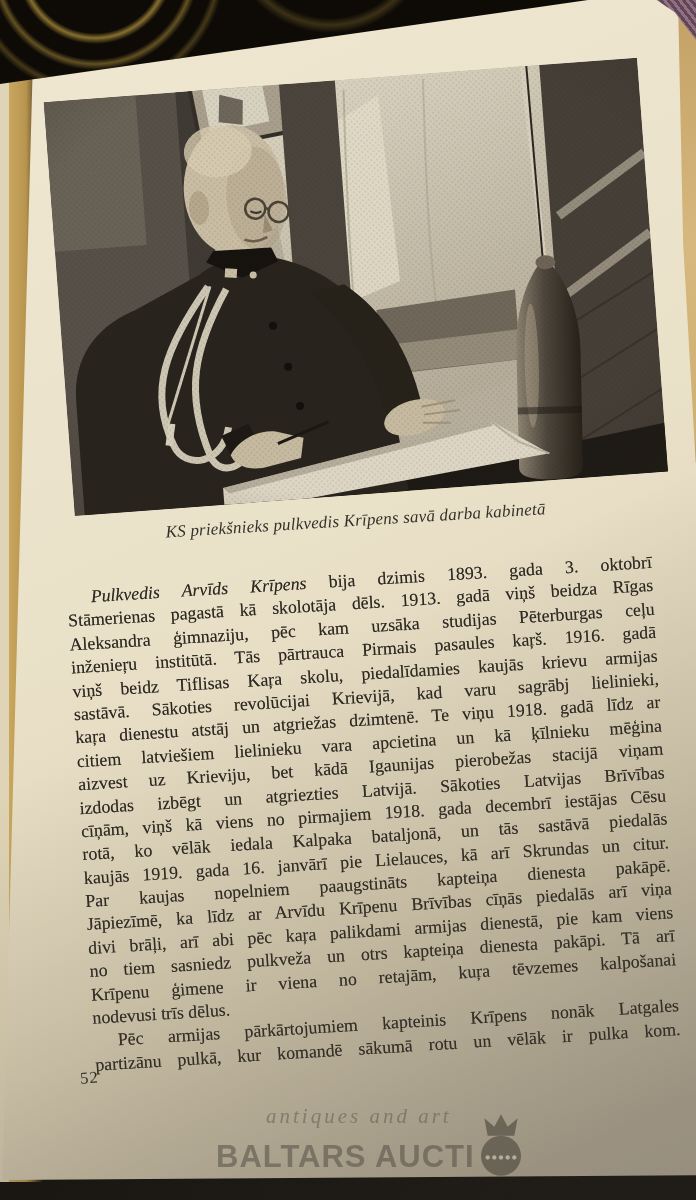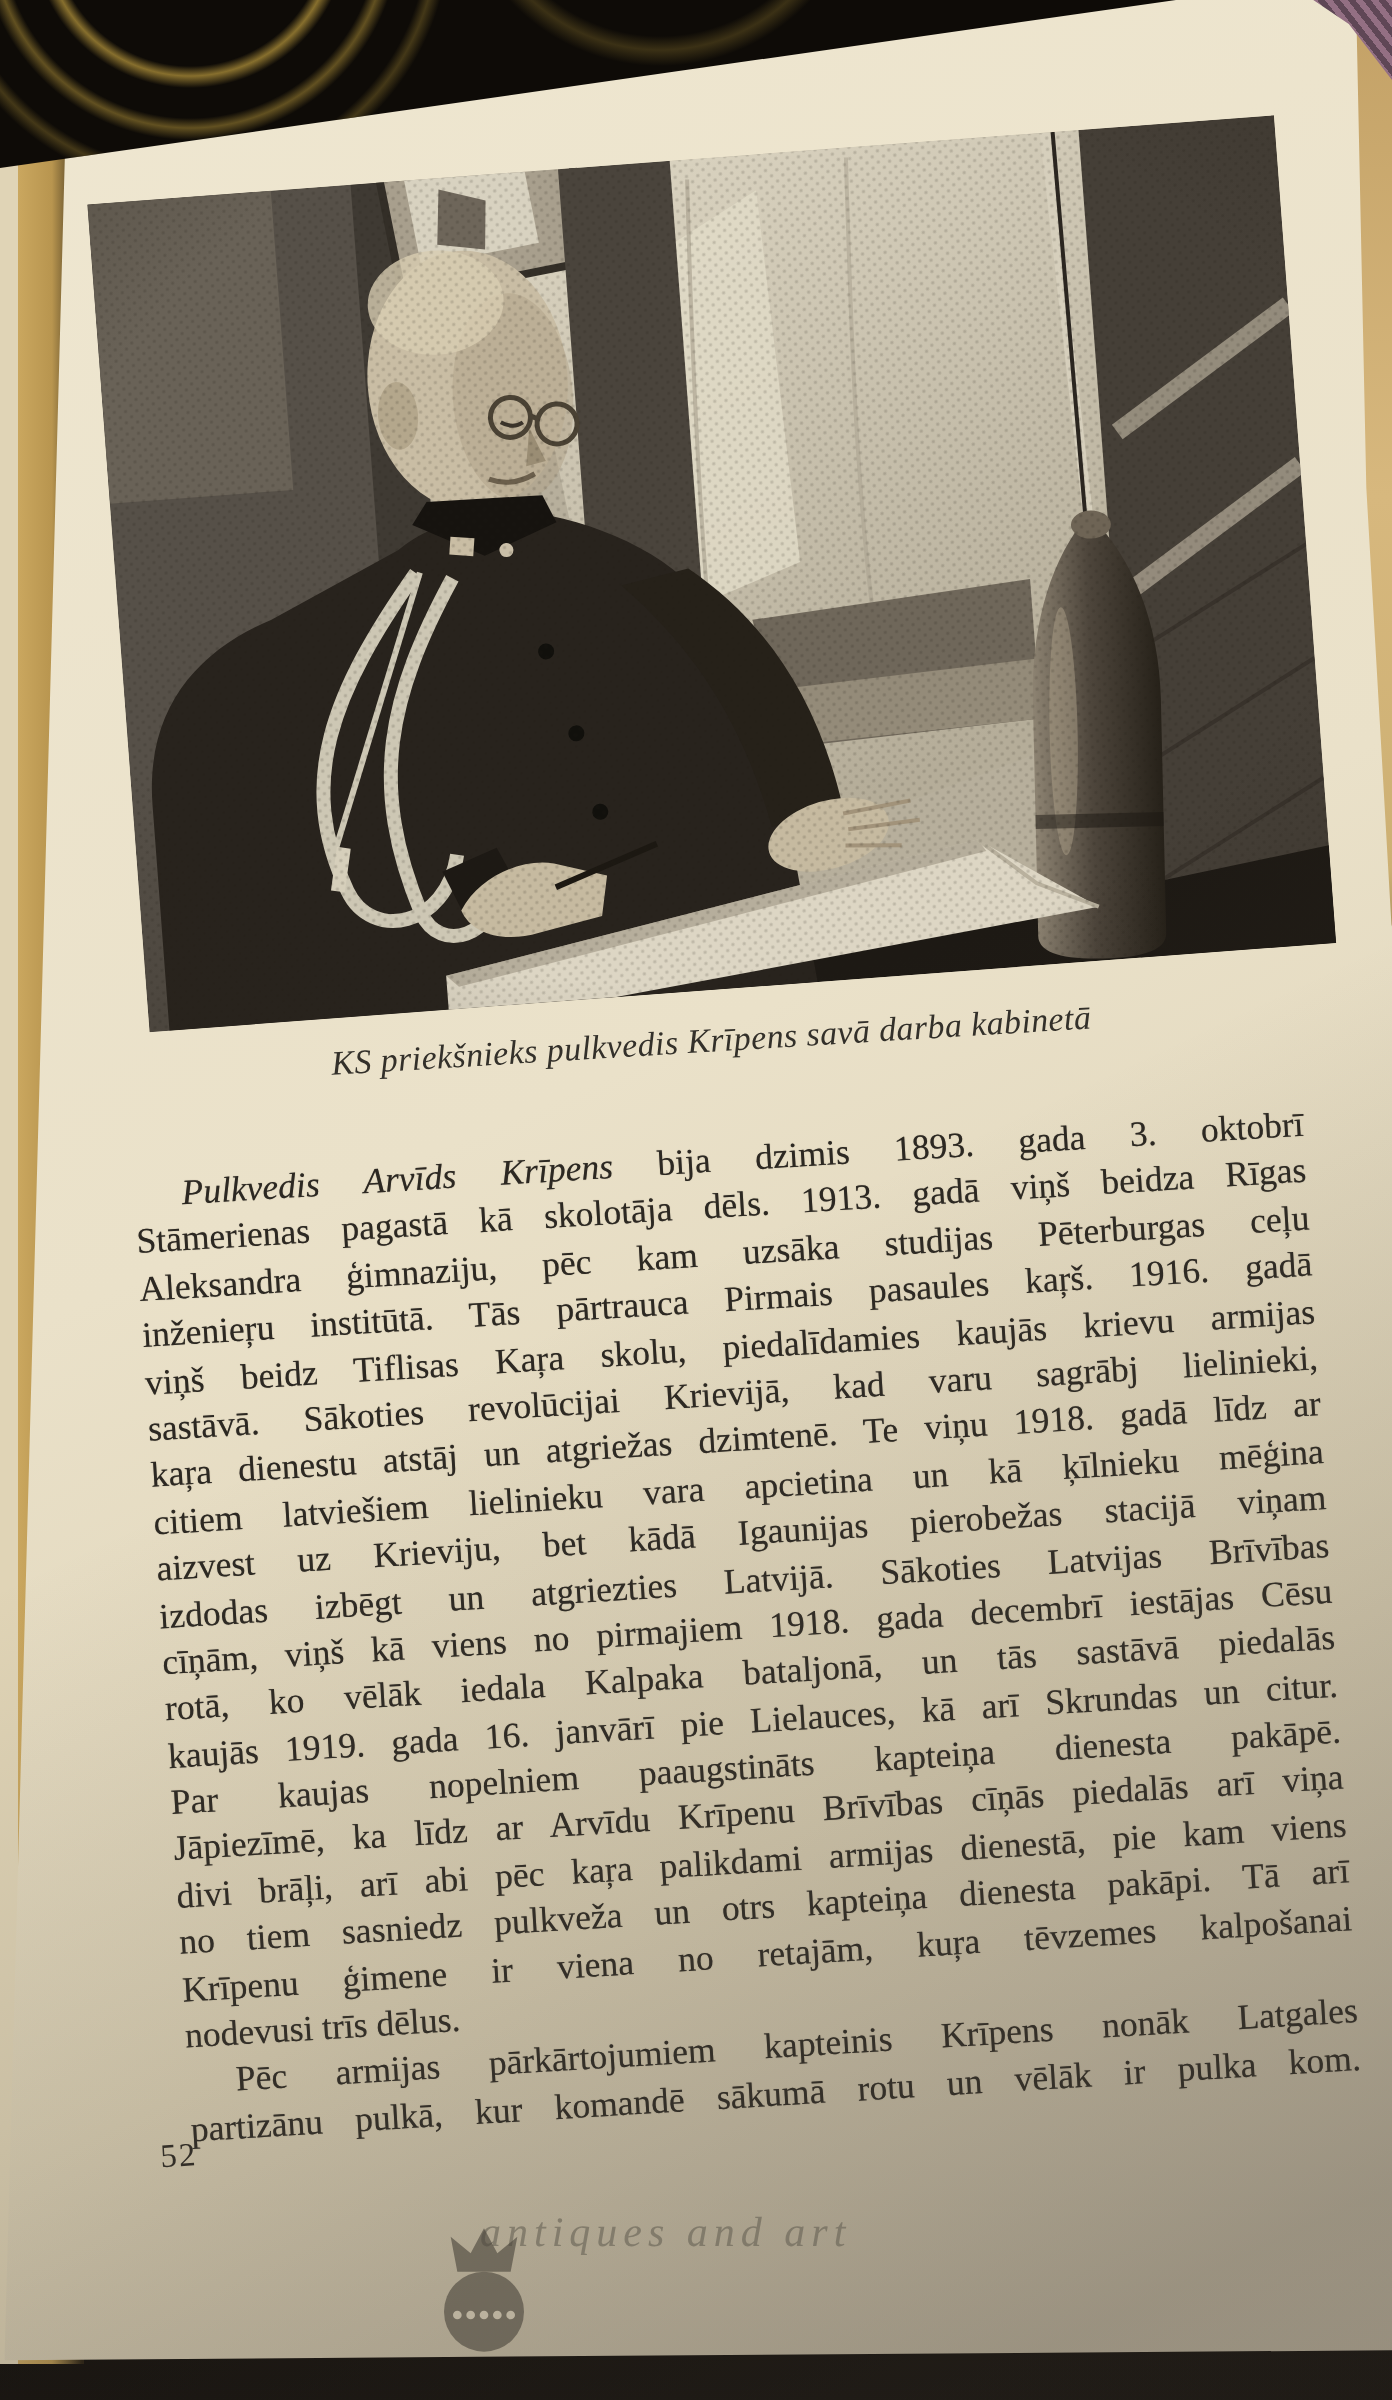--- a/index.html
+++ b/index.html
@@ -55,21 +55,21 @@
     background:repeating-linear-gradient(52deg,#936f83 0 3px,#5f4756 3px 6px);
   }
   
   .shade{
     position:absolute;inset:0;z-index:4;pointer-events:none;
     background:linear-gradient(155deg,rgba(0,0,0,0) 52%,rgba(86,80,68,.16) 70%,rgba(70,64,54,.36) 93%);
   }
   
   .watermark{position:absolute;left:0;top:1096px;width:696px;z-index:5;pointer-events:none;}
   .wm-tagline{
-    position:absolute;left:240px;top:8px;
+    position:absolute;left:266px;top:8px;
     font-family:"Liberation Serif","DejaVu Serif",serif;font-style:italic;
     font-size:21px;letter-spacing:3px;color:rgba(104,98,85,.62);
   }
   .wm-brand{
     position:absolute;left:216px;top:28px;display:flex;align-items:center;
     font-family:"Liberation Sans","DejaVu Sans",sans-serif;font-weight:bold;
     font-size:31px;letter-spacing:1px;color:rgba(84,79,69,.55);white-space:nowrap;
   }
   .wm-logo{width:50px;height:66px;margin:0 1px;transform:translateY(-12px);opacity:.62;}
 </style>
@@ -227,20 +227,21 @@
     <div class="pageno">52</div>
   </div>
 
   <div class="fabric-top"></div>
   <div class="fabric-tr"></div>
   <div class="shade"></div>
 
   <div class="watermark">
     <div class="wm-tagline">antiques and art</div>
     <div class="wm-brand">
+      <span>BALTARS AUCTI</span>
       <svg class="wm-logo" viewBox="0 0 60 78" xmlns="http://www.w3.org/2000/svg">
         <path d="M30 2 L38 17 L50 7 L46 28 L14 28 L10 7 L22 17 Z" fill="#4b463c"></path>
         <circle cx="30" cy="52" r="24" fill="#4b463c"></circle>
         <g fill="#c4bba8">
           <circle cx="14" cy="54" r="2.6"></circle>
             <circle cx="22" cy="54" r="2.6"></circle>
           <circle cx="30" cy="54" r="2.6"></circle>
             <circle cx="38" cy="54" r="2.6"></circle>
             <circle cx="46" cy="54" r="2.6"></circle>
         </g>

